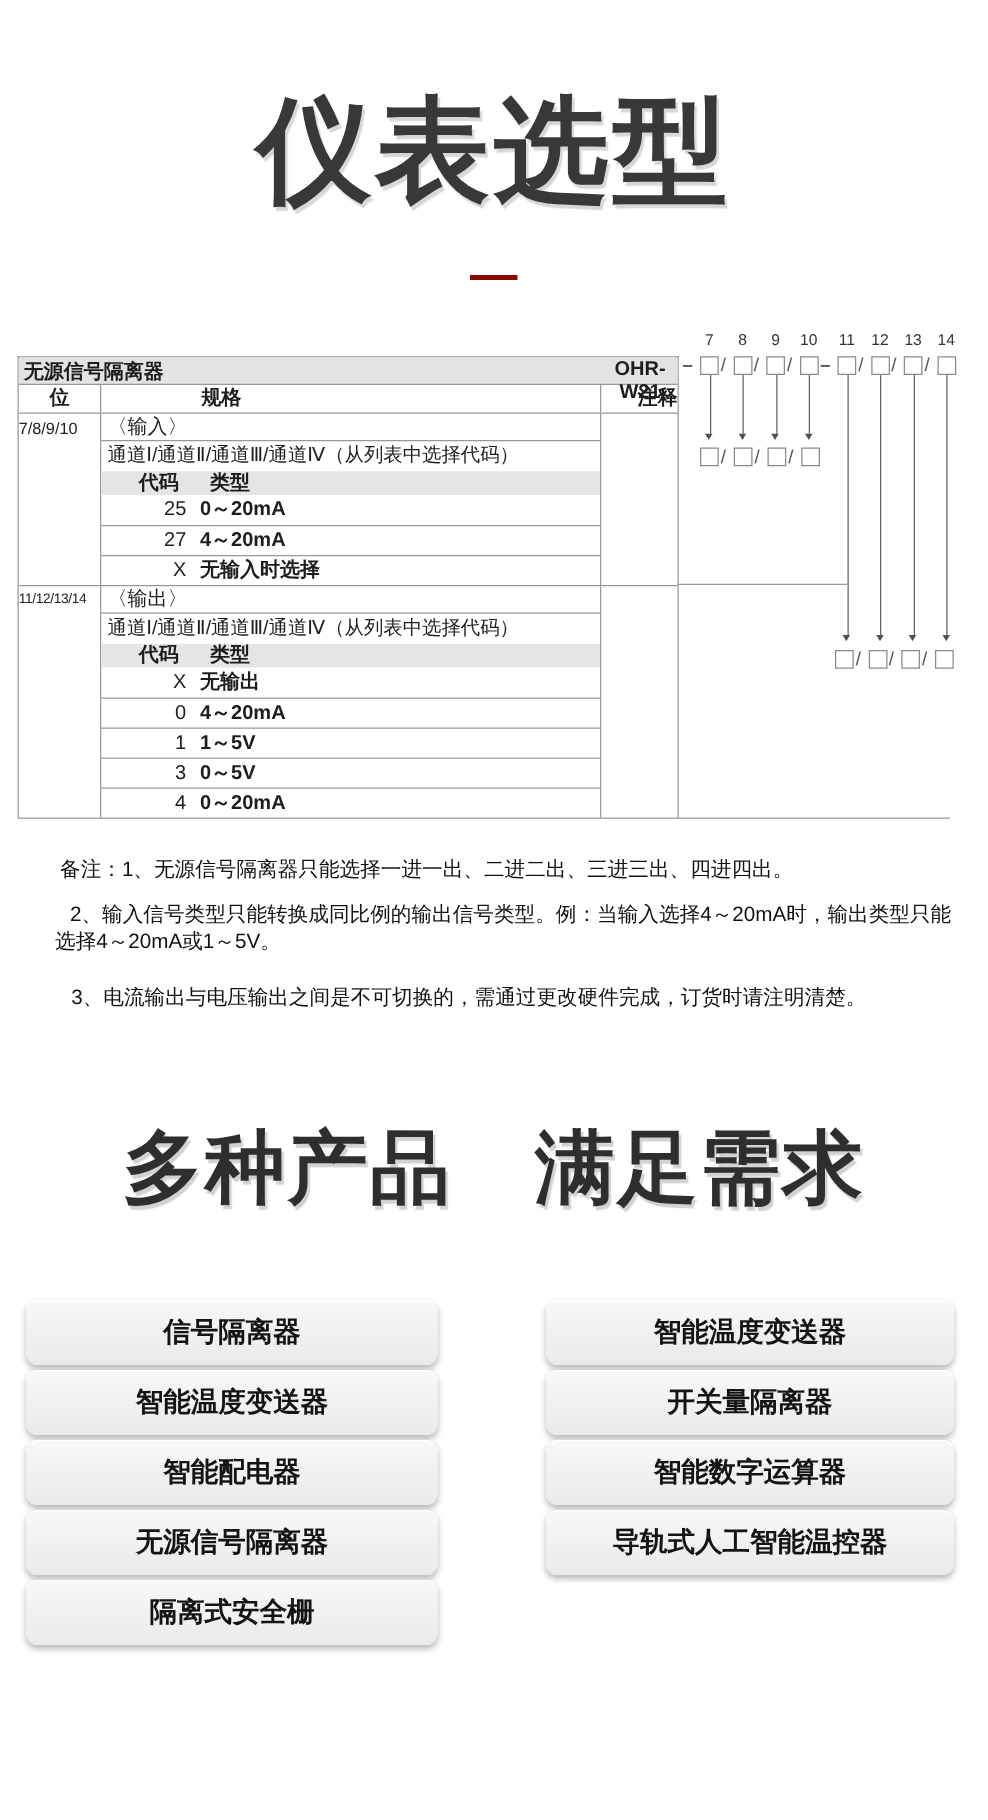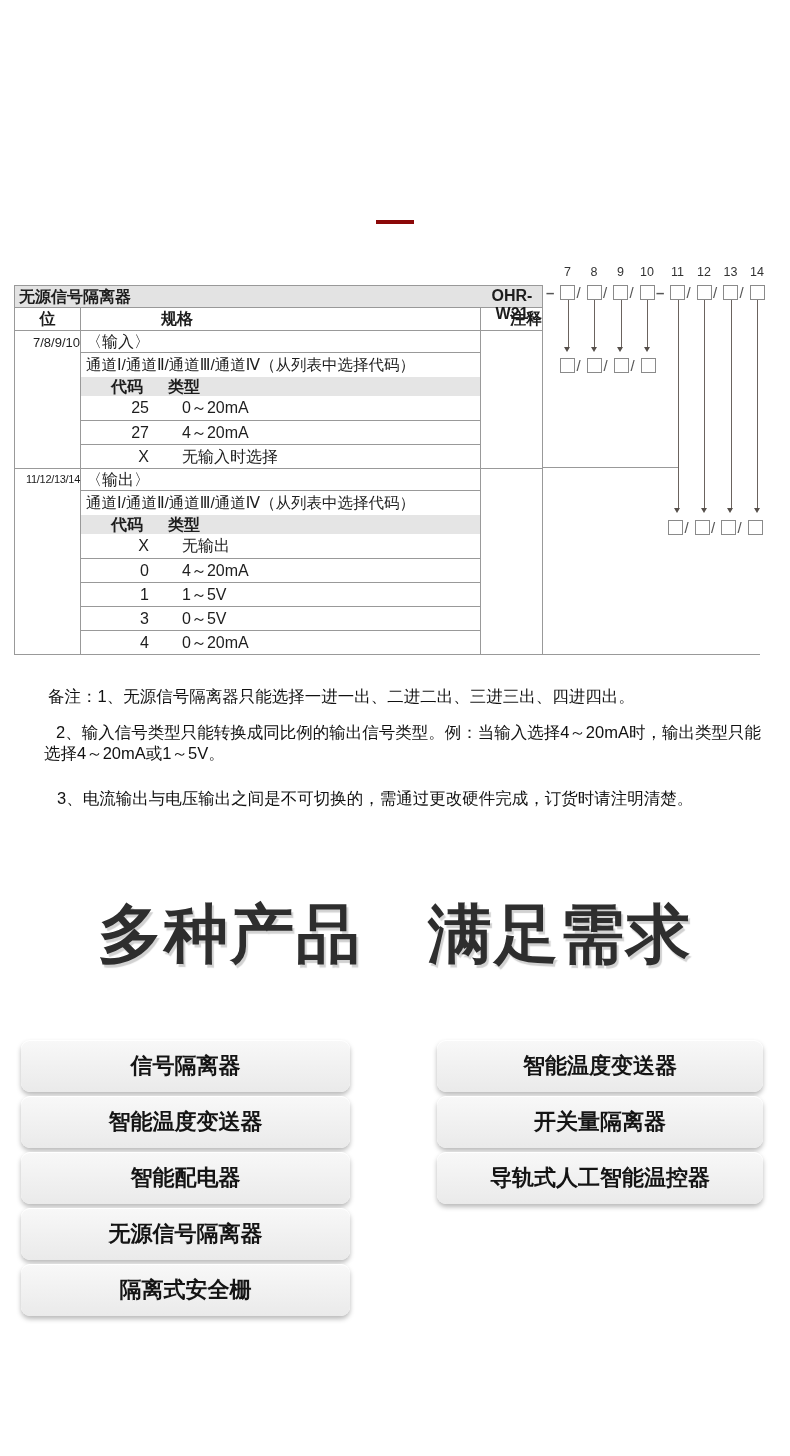--- a/index.html
+++ b/index.html
@@ -18,34 +18,34 @@
         border:1px solid #999;border-bottom:none;box-sizing:border-box;background:#fff;}
   .t-titlebar{height:22px;background:#e3e3e3;border-bottom:1px solid #999;position:relative;box-sizing:border-box;}
   .product-name{position:absolute;left:4px;top:1px;font-weight:bold;font-size:16px;white-space:nowrap;}
   .model-label{position:absolute;left:466px;top:1px;width:62px;text-align:center;font-weight:bold;font-size:16px;}
   .t-colhead{display:flex;height:23px;border-bottom:1px solid #999;box-sizing:border-box;font-weight:bold;}
   .ch-pos{width:66px;border-right:1px solid #999;box-sizing:border-box;text-align:center;line-height:22px;}
   .ch-spec{flex:1;padding-left:80px;line-height:22px;}
   .ch-note{width:62px;border-left:1px solid #999;box-sizing:border-box;text-align:center;line-height:22px;padding-left:29px;}
   .t-section{display:flex;}
   .t-section + .t-section{border-top:1px solid #999;}
-  .s-pos{width:66px;border-right:1px solid #999;box-sizing:border-box;text-align:right;
+  .s-pos{width:66px;border-right:1px solid #999;box-sizing:border-box;text-align:left;
         padding-top:4px;font-size:13px;white-space:nowrap;}
   .t-section + .t-section .s-pos{font-size:11px;letter-spacing:-0.3px;}
   .s-body{flex:1;min-width:0;}
   .s-note{width:62px;border-left:1px solid #999;box-sizing:border-box;}
   .r-spectitle{height:22px;line-height:21px;padding-left:5px;border-bottom:1px solid #999;box-sizing:border-box;}
   .r-channels{height:24px;line-height:24px;padding-left:5px;white-space:nowrap;font-size:15.5px;}
   .r-grayhead{height:19px;background:#e5e5e5;display:flex;line-height:19px;font-weight:bold;}
   .g-code{width:38px;margin-left:30px;}
   .g-type{margin-left:19px;}
   .r-data{height:24px;display:flex;line-height:23px;box-sizing:border-box;}
   .r-data + .r-data{border-top:1px solid #999;}
   .d-code{width:38px;margin-left:30px;text-align:right;}
-  .d-type{margin-left:33px;white-space:nowrap;}
+  .d-type{margin-left:11px;white-space:nowrap;font-weight:bold;}
 
   
   .dg{position:absolute;}
   .dg-digit{width:22px;text-align:center;font-size:12.5px;color:#333;top:5px;}
   .dg-box{width:15px;height:15px;border:1px solid #8a8a8a;background:#fff;box-sizing:border-box;}
   .dg-slash{font-size:15px;line-height:16px;color:#555;}
   .dg-dash{font-size:15px;line-height:15px;color:#555;font-weight:bold;}
   .dg-vline{width:1px;background:#6b635e;}
   .dg-arrow{width:0;height:0;border-left:3.5px solid transparent;border-right:3.5px solid transparent;
         border-top:5px solid #554f4a;}
@@ -71,20 +71,21 @@
         background:linear-gradient(180deg,#f8f8f8,#eaeaea);
         box-shadow:0 3px 5px rgba(0,0,0,.28), inset 0 1px 0 #ffffff;
         display:flex;align-items:center;justify-content:center;
         font-size:22px;font-weight:600;color:#141414;cursor:pointer;white-space:nowrap;font-family:Liberation Serif, serif;}
 </style>
 </head>
 <body>
 
 <div class="page">
 
+  <div class="main-title">仪表选型</div>
   <div class="red-dash"></div>
 
   <div class="model-area">
     <div class="sel-table">
       <div class="t-titlebar">
         <span class="product-name">无源信号隔离器</span>
         <span class="model-label">OHR-W21</span>
       </div>
       <div class="t-colhead">
         <div class="ch-pos">位</div>
@@ -222,17 +223,18 @@
     <div class="col-left" id="btn-col-left">
         <div class="product-btn">信号隔离器</div>
         <div class="product-btn">智能温度变送器</div>
         <div class="product-btn">智能配电器</div>
         <div class="product-btn">无源信号隔离器</div>
         <div class="product-btn">隔离式安全栅</div>
       </div>
     <div class="col-right" id="btn-col-right">
         <div class="product-btn">智能温度变送器</div>
         <div class="product-btn">开关量隔离器</div>
+        <div class="product-btn">智能数字运算器</div>
         <div class="product-btn">导轨式人工智能温控器</div>
       </div>
   </div>
 
 </div>
 
 </body></html>

